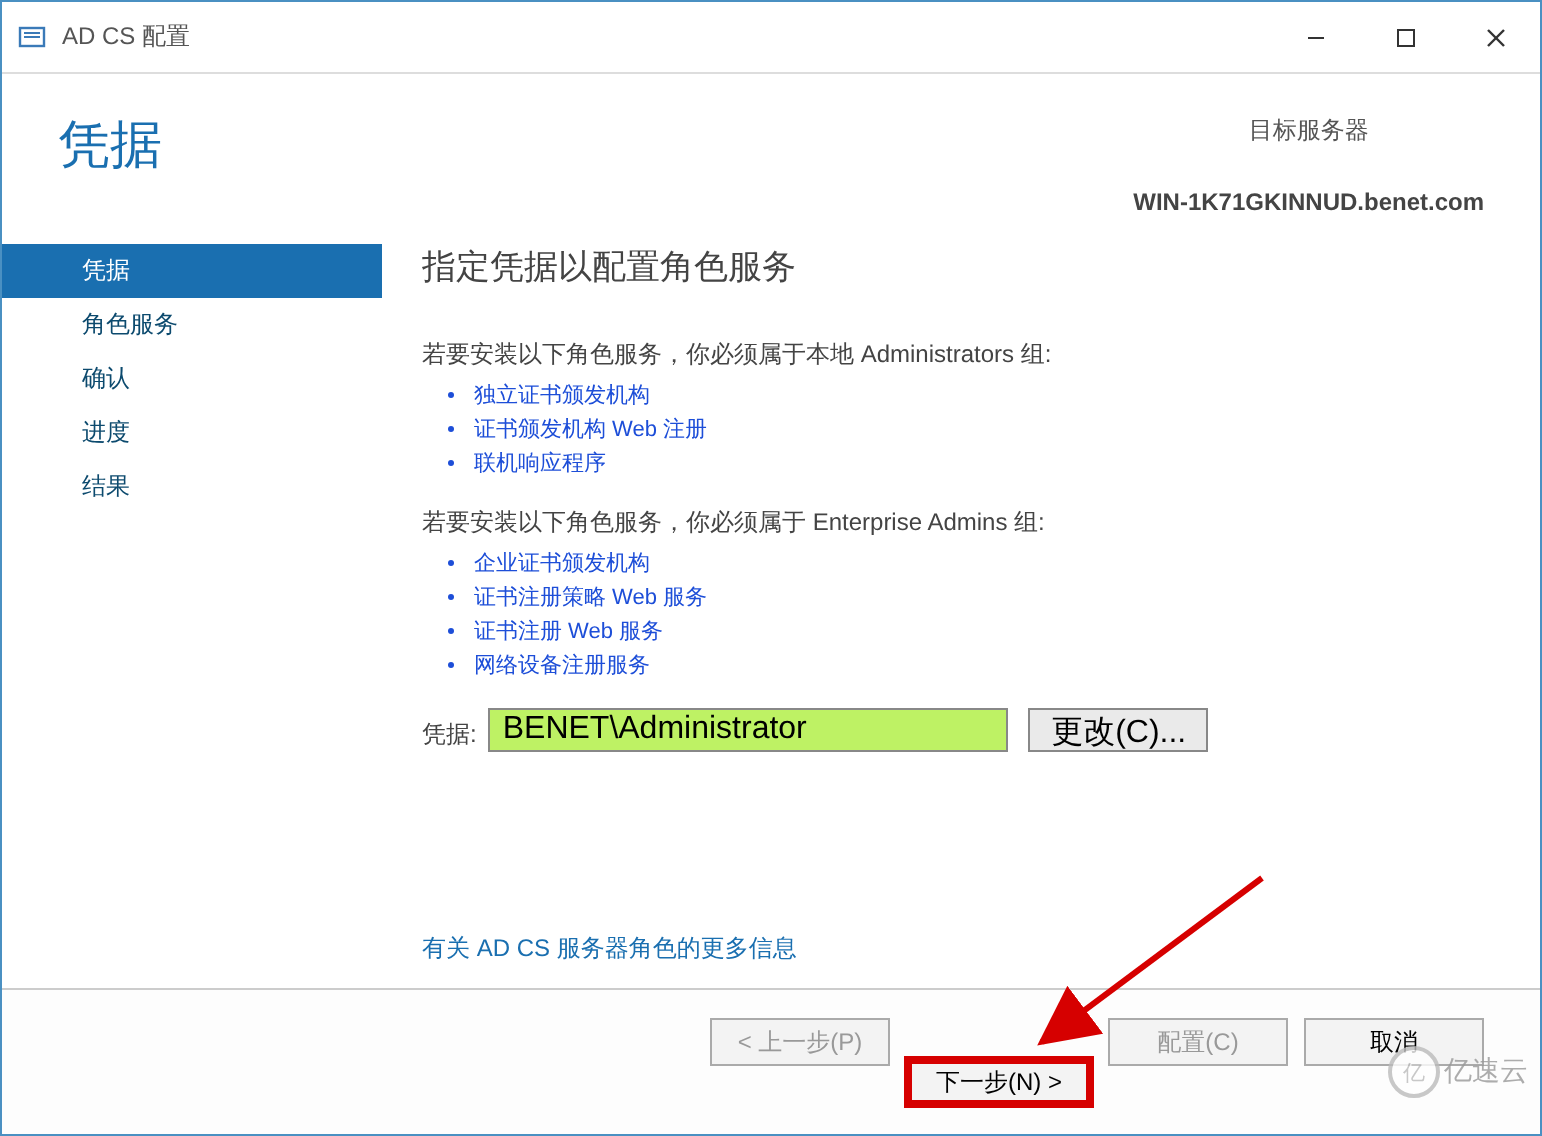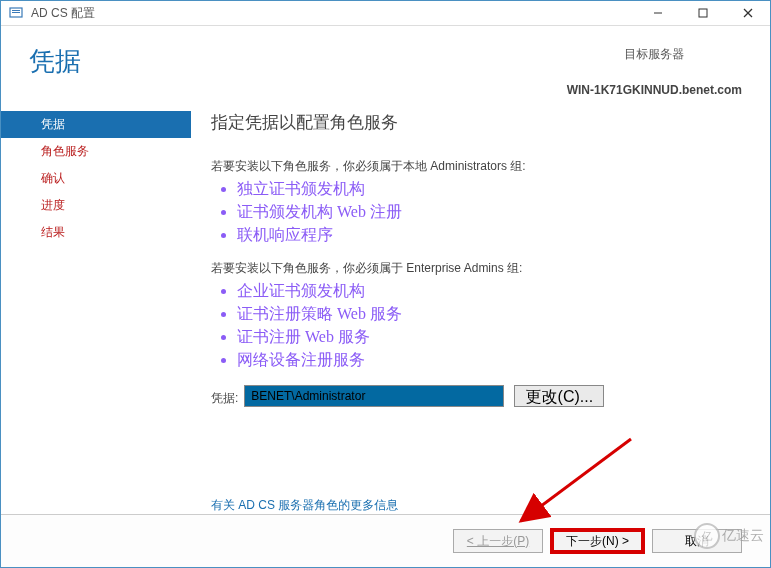--- a/index.html
+++ b/index.html
@@ -76,21 +76,21 @@
     display: flex;
     flex: 1;
     padding: 0 0 0 0;
   }
   .sidebar {
     width: 190px;
     padding-top: 4px;
   }
   .side-item {
     padding: 5px 0 5px 40px;
-    color: #b91c1c;
+    color: #0c4a6e;
     font-size: 12px;
     cursor: default;
   }
   .side-item.active {
     background: #1a6fb0;
     color: #fff;
   }
   .content {
     flex: 1;
     padding: 4px 28px 0 20px;
@@ -103,43 +103,42 @@
   .para {
     font-size: 12px;
     color: #444;
     margin-bottom: 4px;
   }
   ul.items {
     margin: 2px 0 14px 26px;
     padding: 0;
   }
   ul.items li {
-    font-size: 16px;
-    color: #8b5cf6;
+    font-size: 11px;
+    color: #1d4ed8;
     margin-bottom: 2px;
     list-style: disc;
-    font-family: Liberation Serif, serif;
   }
   .cred-row {
     margin-top: 14px;
     display: flex;
     align-items: flex-end;
   }
   .cred-label {
     font-size: 12px;
     color: #444;
     margin-right: 6px;
   }
   .cred-input {
     width: 260px;
     height: 22px;
     border: 1px solid #888;
     padding: 2px 6px;
-    font-size: 12px;
-    background: #0369a1;
+    font-size: 16px;
+    background: #bef264;
   }
   .change-btn {
     margin-left: 10px;
     height: 22px;
     width: 90px;
     border: 1px solid #888;
     background: #eaeaea;
     font-size: 16px;
     cursor: pointer;
   }
@@ -163,26 +162,26 @@
     border: 1px solid #aaa;
     background: #f3f3f3;
     font-size: 12px;
     padding: 0 12px;
     cursor: pointer;
   }
   .footer button:disabled {
     color: #999;
     background: #f3f3f3;
     cursor: default;
-    text-decoration: underline;
   }
   .footer .next-btn {
     border: 3px solid #d60000;
     box-shadow: 0 0 0 1px #d60000;
     position: relative;
+    margin-top: 20px;
   }
   .arrow-annotation {
     position: absolute;
     pointer-events: none;
   }
   .watermark {
     position: absolute;
     right: 6px;
     bottom: 18px;
     display: flex;
@@ -278,20 +277,21 @@
         <button class="change-btn">更改(C)...</button>
       </div>
 
       <a class="more-link">有关 AD CS 服务器角色的更多信息</a>
     </div>
   </div>
 
   <div class="footer">
     <button disabled="">&lt; 上一步(P)</button>
     <button class="next-btn">下一步(N) &gt;</button>
+    <button disabled="">配置(C)</button>
     <button>取消</button>
   </div>
 
   <svg class="arrow-annotation" style="left:500px; top:430px;" width="140" height="110">
     <defs>
       <marker id="ah" markerWidth="12" markerHeight="12" refX="9" refY="5" orient="auto">
         <path d="M0,0 L10,5 L0,10 Z" fill="#d60000"></path>
       </marker>
     </defs>
     <line x1="130" y1="8" x2="20" y2="90" stroke="#d60000" stroke-width="3" marker-end="url(#ah)"></line>

